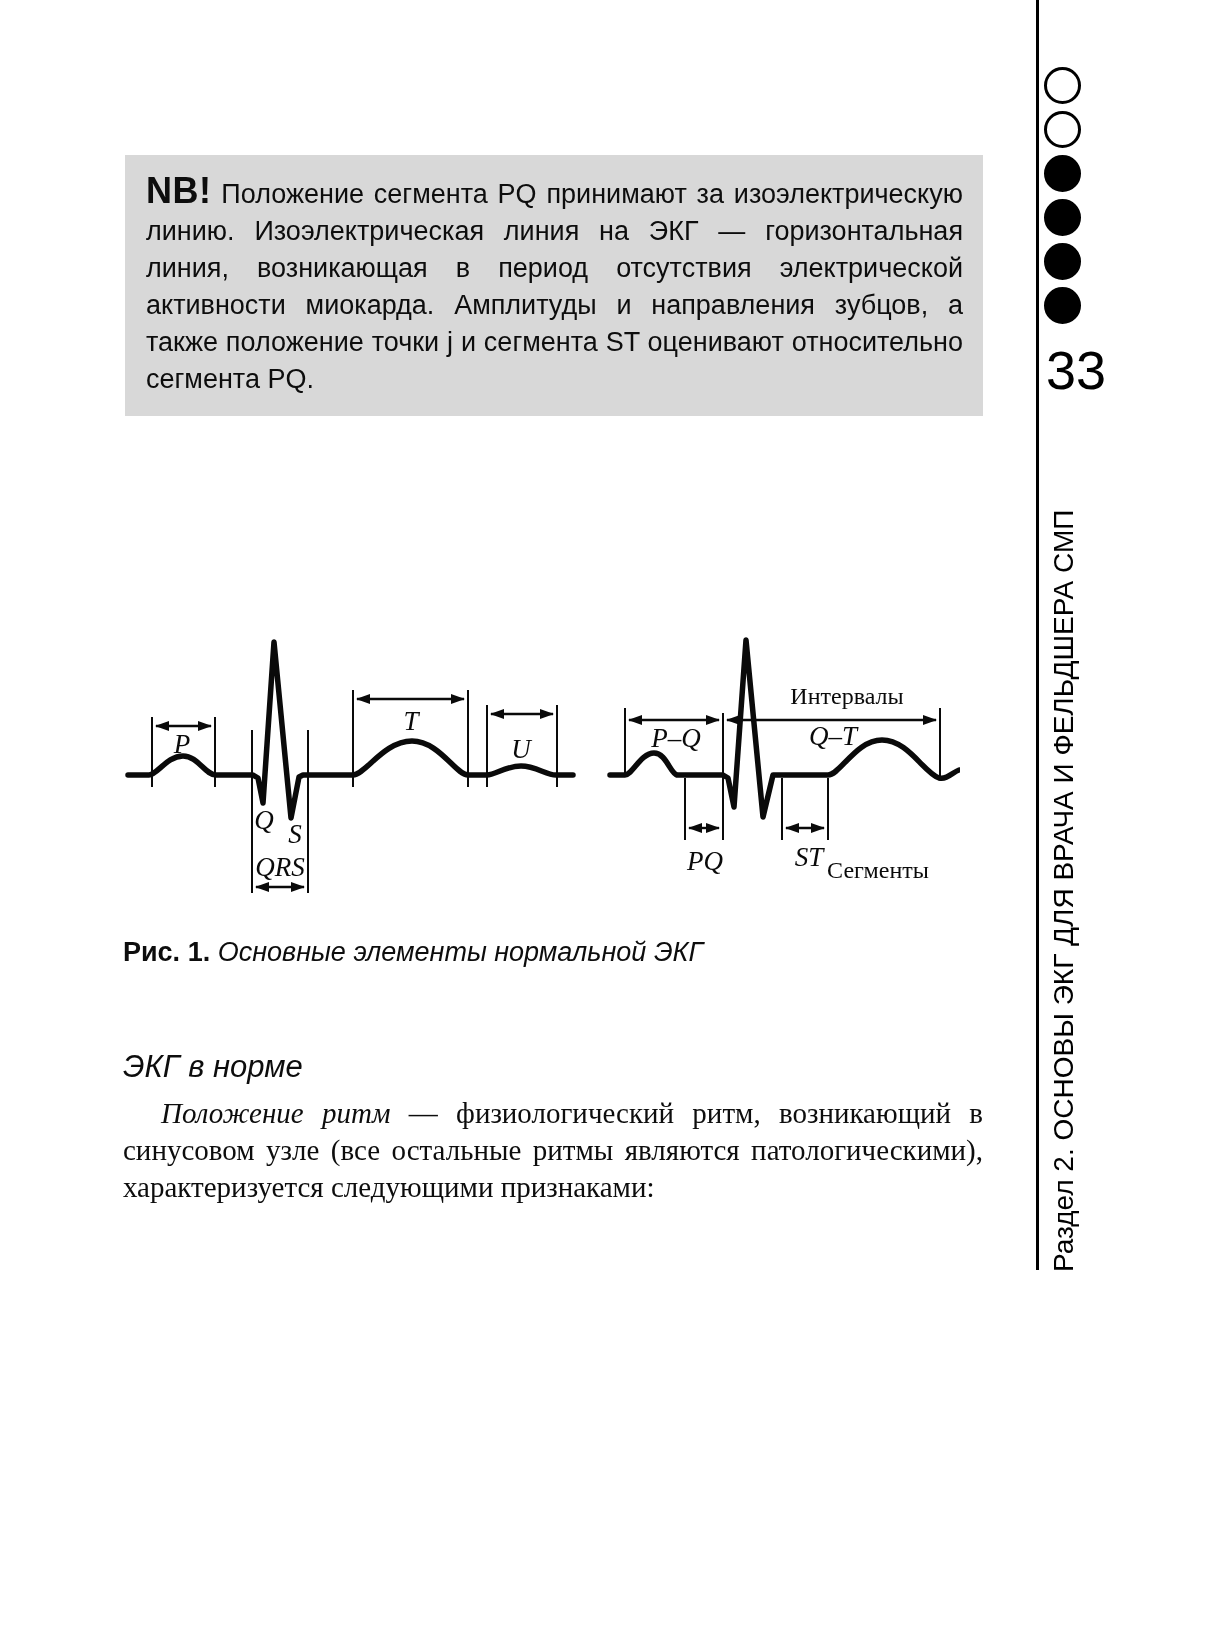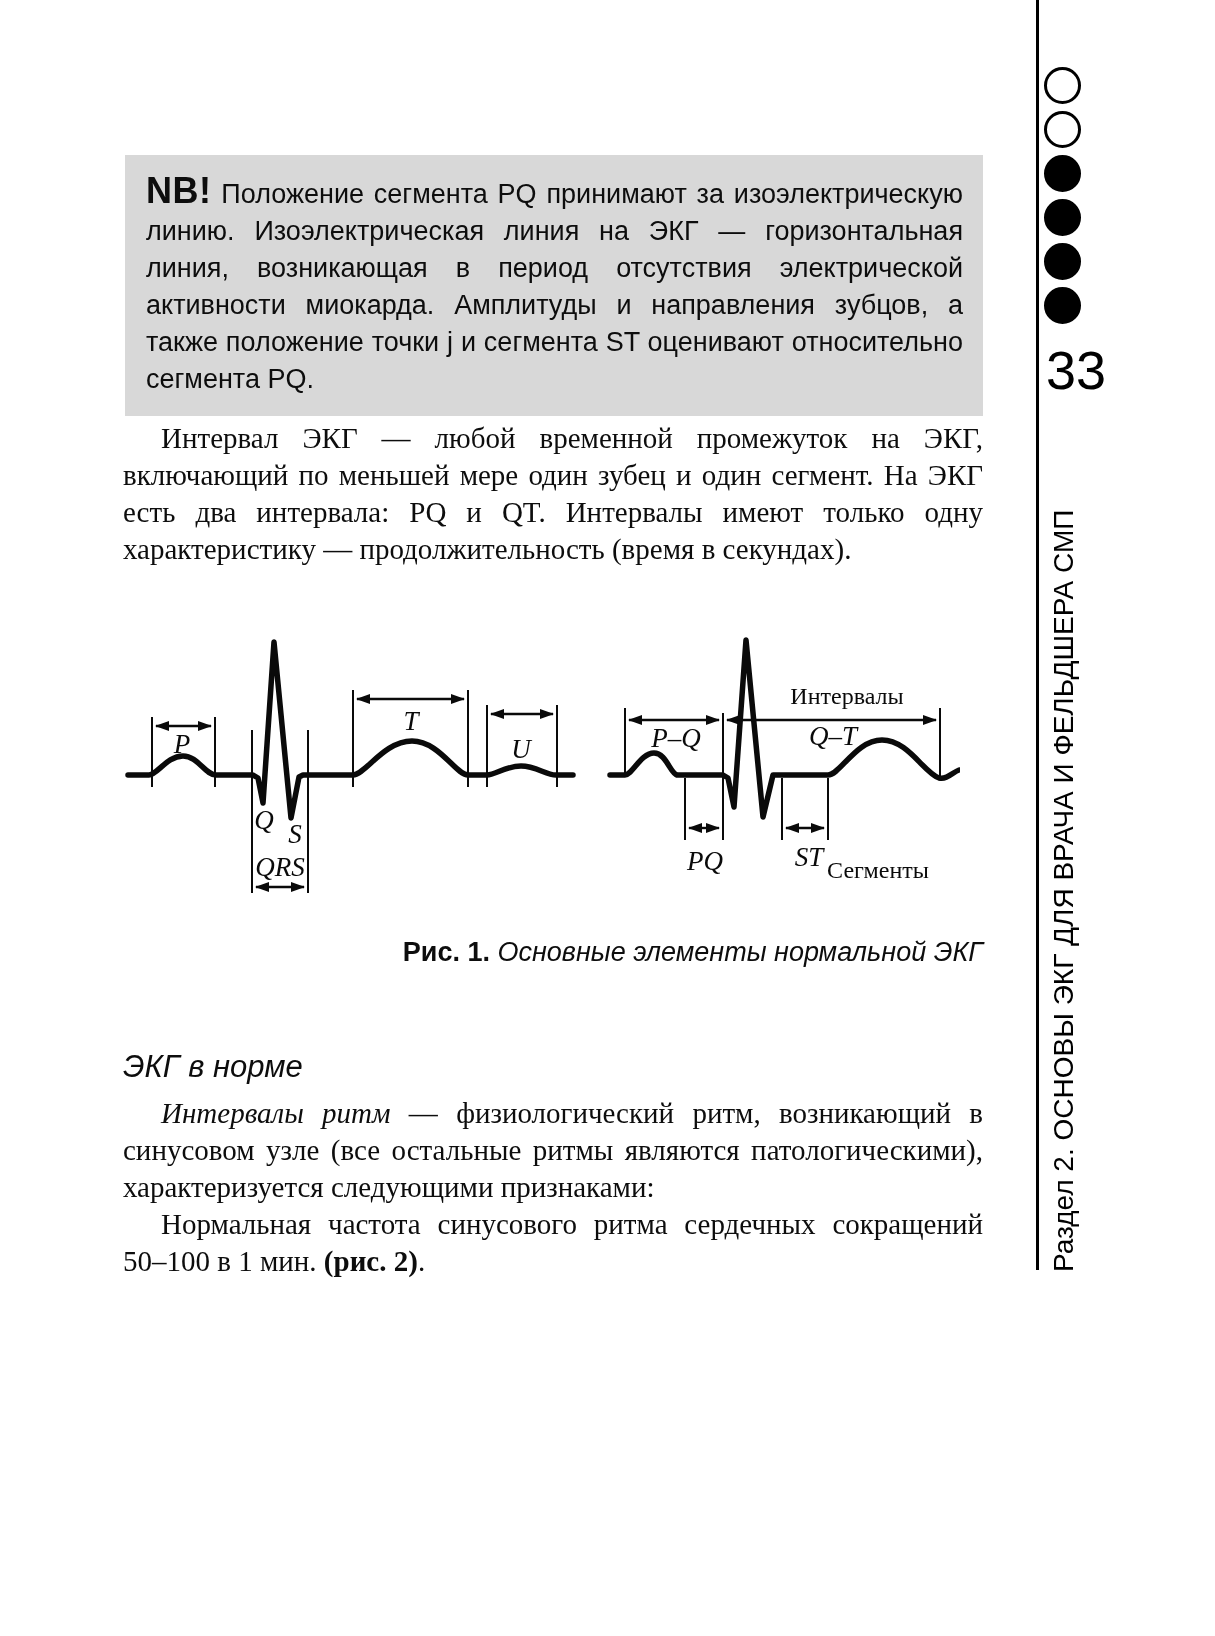--- a/index.html
+++ b/index.html
@@ -38,21 +38,21 @@
   }
   .fig svg{display:block;width:835px;height:300px;}
   .fig text{
     font-family:"Liberation Serif", serif;
     fill:#0a0a0a;
   }
   .lbl-it{font-style:italic;font-size:27px;}
   .lbl-up{font-style:normal;font-size:24px;}
   .caption{
     position:absolute;left:123px;top:936px;width:860px;
-    text-align:right;
+    text-align:left;
     font-family:"Liberation Sans", sans-serif;
     font-size:27px;line-height:32px;
     color:#0d0d0d;
   }
   .caption .cap-num{font-weight:bold;}
   .caption .cap-txt{font-style:italic;}
   
   .sec-heading{
     position:absolute;left:123px;top:1050px;
     font-family:"Liberation Sans", sans-serif;
@@ -97,21 +97,20 @@
 </head>
 <body>
 
 <div class="page">
 
   <div class="nb-box">
     <span class="nb-label">NB!</span>
     <span>Положение сегмента PQ принимают за изоэлектрическую линию. Изоэлектрическая линия на ЭКГ — горизонтальная линия, возникающая в период отсутствия электрической активности миокарда. Амплитуды и направления зубцов, а также положение точки j и сегмента ST оценивают относительно сегмента PQ.</span>
   </div>
 
-  <div class="intro">Интервал ЭКГ — любой временной промежуток на ЭКГ, включающий по меньшей мере один зубец и один сегмент. На ЭКГ есть два интервала: PQ и QT. Интервалы имеют только одну характеристику — продолжительность (время в секундах).</div>
 
   <div class="fig">
     <svg viewBox="0 0 835 300" xmlns="http://www.w3.org/2000/svg">
       <defs>
         <marker id="ah" markerUnits="userSpaceOnUse" markerWidth="15" markerHeight="11" refX="13" refY="5" orient="auto-start-reverse">
           <path d="M0,0 L14,5 L0,10 Z" fill="#0a0a0a"></path>
         </marker>
       </defs>
 
       <g fill="none" stroke="#0a0a0a" stroke-width="5.5" stroke-linecap="round" stroke-linejoin="round">
@@ -181,22 +180,21 @@
   </div>
 
   <div class="caption">
     <span class="cap-num">Рис. 1.</span>
     <span class="cap-txt">Основные элементы нормальной ЭКГ</span>
   </div>
 
   <div class="sec-heading">ЭКГ в норме</div>
 
   <div class="sec-body">
-    <p><span class="it">Интервалы ритм</span><span> — физиологический ритм, возникающий в синусовом узле (все остальные ритмы являются патологическими), характеризуется следующими признаками:</span></p>
-    <p><span>Нормальная частота синусового ритма сердечных сокращений 50–100 в 1 мин. </span><span class="bd">(рис. 2)</span><span>.</span></p>
+    <p><span class="it">Положение ритм</span><span> — физиологический ритм, возникающий в синусовом узле (все остальные ритмы являются патологическими), характеризуется следующими признаками:</span></p>
   </div>
 
   <div class="side-rule"></div>
 
   <div class="dot" style="top:67px;"></div>
   <div class="dot" style="top:111px;"></div>
   <div class="dot filled" style="top:155px;"></div>
   <div class="dot filled" style="top:199px;"></div>
   <div class="dot filled" style="top:243px;"></div>
   <div class="dot filled" style="top:287px;"></div>

